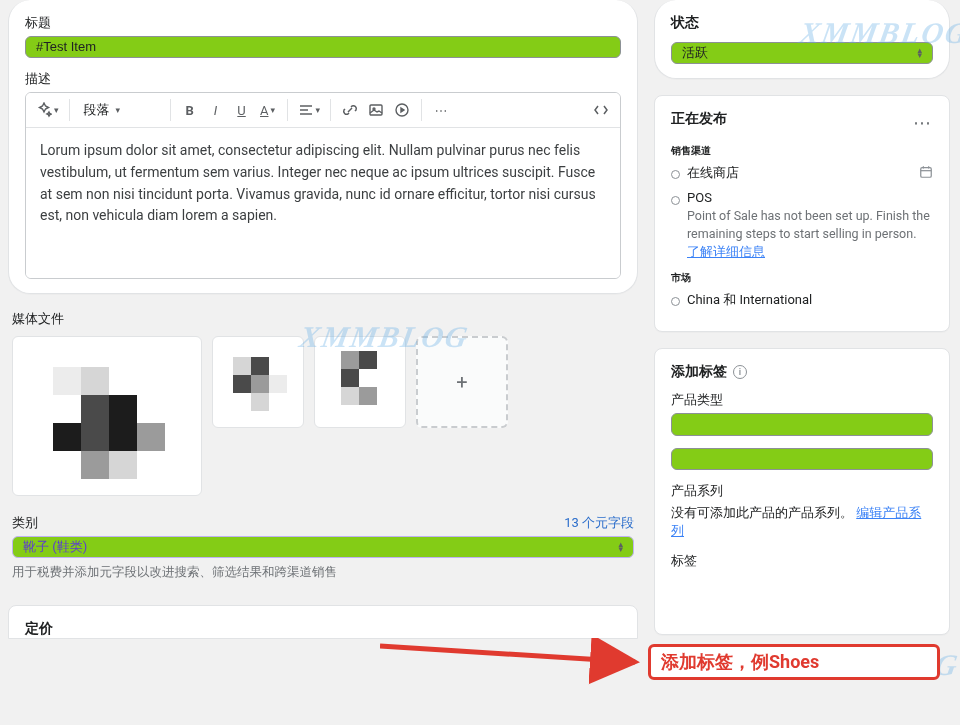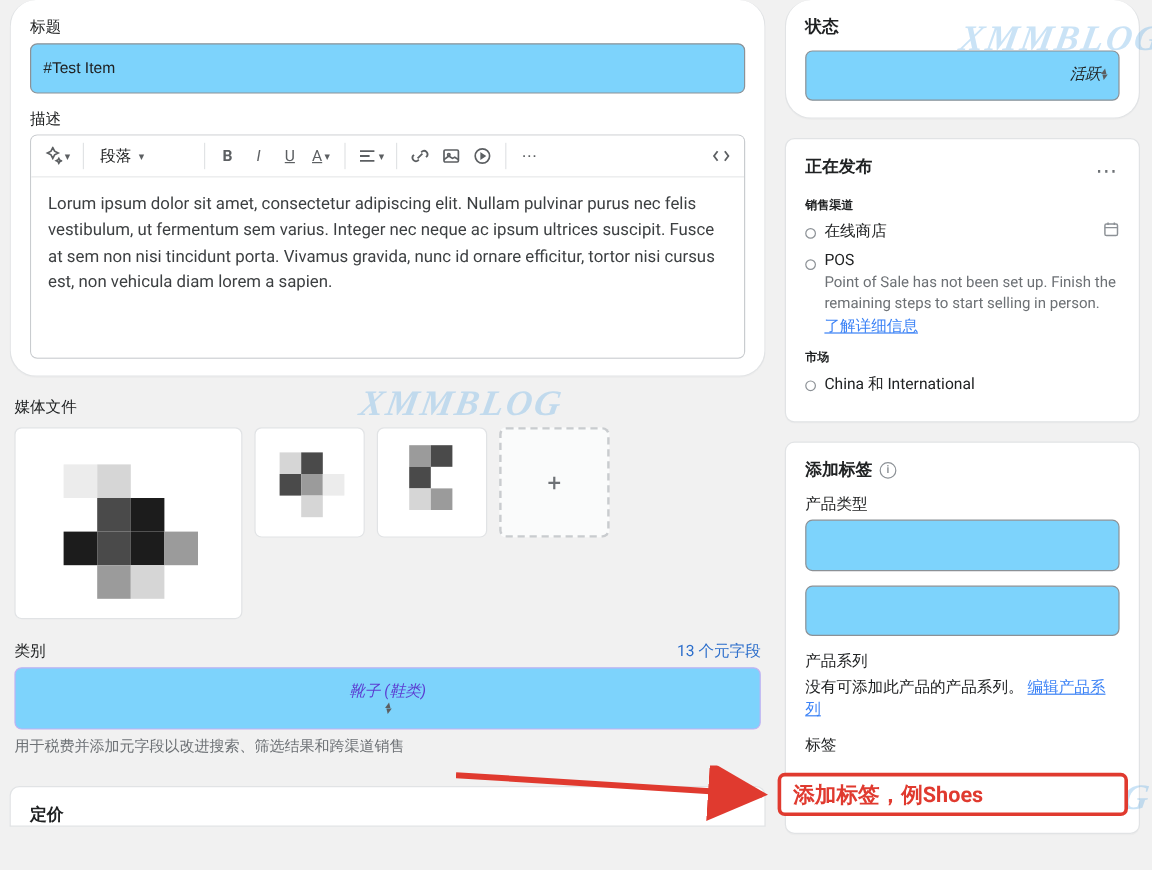--- a/index.html
+++ b/index.html
@@ -34,33 +34,32 @@
   .label {
     font-size: 13px;
     color: #202223;
     margin-bottom: 4px;
     display:block;
   }
   .input, .select {
     width: 100%;
     border: 1px solid #8c9196;
     border-radius: 6px;
-    padding: 11px 10px;
+    padding: 1px 10px;
     font-size: 13px;
     line-height: 1.4;
-    background: #7dd3fc;
+    background: #84cc16;
     color: #202223;
   }
   .select {
-    display:flex; justify-content:flex-end; align-items:center;
+    display:flex; justify-content:space-between; align-items:center;
     cursor:pointer;
-    font-style:italic;
   }
   .select .chev { display:flex; flex-direction:column; line-height:5px; font-size:9px; color:#5c5f62;}
-  .select-purple { border:1px solid #bfb2f3; color:#5c3dd1;flex-direction:column; }
+  .select-purple { border:1px solid #bfb2f3; color:#5c3dd1; }
   .select-purple .val { color:#5c3dd1; }
   .field { margin-bottom: 12px; }
 
   .editor {
     border:1px solid #c9cccf; border-radius:6px; overflow:hidden;
   }
   .toolbar {
     display:flex; align-items:center; gap:0; padding:4px 6px;
     border-bottom:1px solid #e1e3e5; background:#fff;
   }

